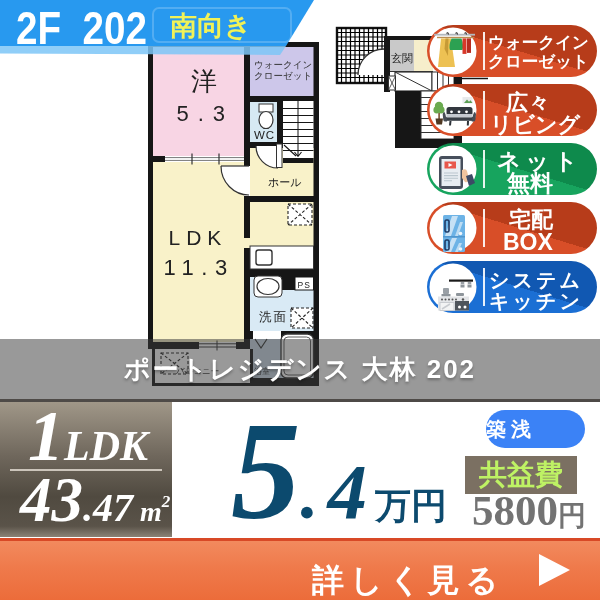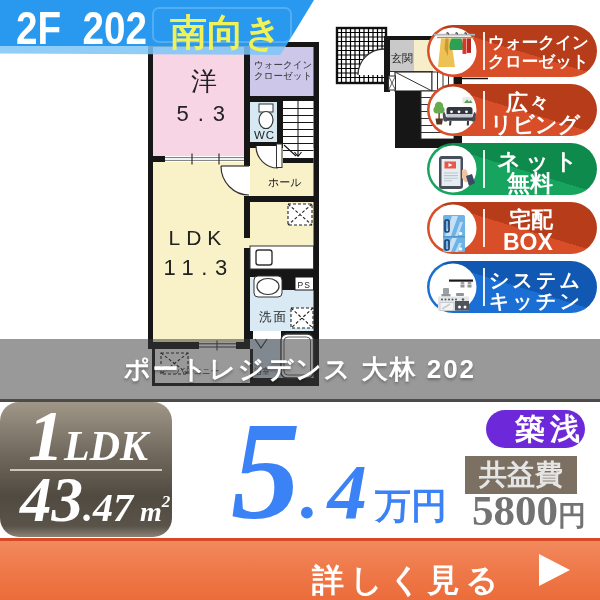--- a/index.html
+++ b/index.html
@@ -176,21 +176,21 @@
 
 <polygon points="0,0 314,0 286,46 0,46" fill="#2899ef"></polygon>
 
 <polygon points="0,46 286,46 280,55 0,53.5" fill="rgba(125,198,247,0.85)"></polygon>
 
 <rect x="153" y="8" width="138" height="34" rx="6" fill="none" stroke="rgba(255,255,255,0.2)" stroke-width="2"></rect>
 </svg>
 
 <div class="abs" style="left:16px;top:1px;width:200px;color:#fff;font-size:46px;font-weight:bold;transform:scaleX(0.84);transform-origin:0 0;">2F&nbsp;&nbsp;202</div>
 
-<div class="abs" style="left:170px;top:8px;color:#f1f257;font-size:37px;font-weight:bold;letter-spacing:0px;">南向き</div>
+<div class="abs" style="left:170px;top:8px;color:#f1f257;font-size:27px;font-weight:bold;letter-spacing:0px;">南向き</div>
 </div>
 
 <div class="abs" id="badges" style="left:0;top:0;width:600px;height:340px;">
 <svg width="600" height="340" xmlns="http://www.w3.org/2000/svg">
 <defs>
 <linearGradient id="gr" x1="0" y1="1" x2="1" y2="0">
 <stop offset="0.52" stop-color="#d84e28"></stop>
             <stop offset="0.52" stop-color="#b73c1a"></stop>
 </linearGradient>
 <linearGradient id="gg" x1="0" y1="1" x2="1" y2="0">
@@ -322,34 +322,34 @@
 
 <div class="abs" id="band" style="left:0;top:339px;width:600px;height:60px;background:rgba(60,60,60,0.52);">
 
 <div style="text-align:center;color:#fff;font-size:26px;font-weight:bold;line-height:60px;letter-spacing:2px;text-shadow:0 2px 3px rgba(0,0,0,0.3);">ポートレジデンス 大林 202</div>
 </div>
 
 <div class="abs" id="info" style="left:0;top:399px;width:600px;height:139px;background:#fff;">
 
 <div class="abs" style="left:0;top:0px;width:600px;height:3px;background:#4e4a47;"></div>
 
-<div class="abs" style="left:0;top:3px;width:172px;height:135px;background:linear-gradient(to bottom,#a09788 0%,#6f675c 40%,#504a40 70%,#5a5349 92%,#8a8276 100%);border-radius:19px;">
+<div class="abs" style="left:0;top:3px;width:172px;height:135px;background:linear-gradient(to bottom,#a09788 0%,#6f675c 40%,#504a40 70%,#5a5349 92%,#8a8276 100%);">
 
 <div class="abs" style="left:28px;top:-2px;color:#fff;font-family:'Liberation Serif',serif;font-style:italic;font-weight:bold;font-size:72px;line-height:72px;">1<span style="font-size:42px;">LDK</span></div>
 
 <div class="abs" style="left:10px;top:67px;width:152px;height:2px;background:#ccc5bb;"></div>
 
 <div class="abs" style="left:20px;top:67px;color:#fff;font-family:'Liberation Serif',serif;font-style:italic;font-weight:bold;font-size:63px;line-height:63px;white-space:nowrap;">43<span style="font-size:40px;">.47</span><span style="font-size:28px;">&nbsp;m</span><span style="font-size:17px;vertical-align:14px;">2</span></div>
 </div>
 
-<div class="abs" style="left:231px;top:3px;color:#3b82f6;font-family:'Liberation Serif',serif;font-style:italic;font-weight:bold;font-size:139px;line-height:139px;white-space:nowrap;">5<span style="font-size:72px;">.</span><span style="font-size:79px;margin-left:9px;">4</span><span style="font-family:'Liberation Sans',sans-serif;font-style:normal;font-size:36px;margin-left:8px;">万円</span></div>
-
-<div class="abs" style="left:486px;top:11px;width:99px;height:38px;border-radius:19px;background:#6d28d9;color:#fff;font-size:30px;font-weight:bold;text-align:right;line-height:38px;letter-spacing:5px;">築浅</div>
-
-<div class="abs" style="left:465px;top:57px;width:112px;height:38px;background:#7b7062;color:#e5e5e5;font-size:28px;font-weight:bold;text-align:center;line-height:38px;">共益費</div>
+<div class="abs" style="left:231px;top:3px;color:#0c4a6e;font-family:'Liberation Serif',serif;font-style:italic;font-weight:bold;font-size:139px;line-height:139px;white-space:nowrap;">5<span style="font-size:72px;">.</span><span style="font-size:79px;margin-left:9px;">4</span><span style="font-family:'Liberation Sans',sans-serif;font-style:normal;font-size:36px;margin-left:8px;">万円</span></div>
+
+<div class="abs" style="left:486px;top:11px;width:99px;height:38px;border-radius:19px;background:#3b82f6;color:#fff;font-size:20px;font-weight:bold;text-align:left;line-height:38px;letter-spacing:5px;">築浅</div>
+
+<div class="abs" style="left:465px;top:57px;width:112px;height:38px;background:#7b7062;color:#bef264;font-size:28px;font-weight:bold;text-align:center;line-height:38px;">共益費</div>
 
 <div class="abs" style="left:472px;top:93px;width:120px;color:#737373;font-family:'Liberation Serif',serif;font-weight:bold;font-size:43px;line-height:38px;">5800<span style="font-size:28px;">円</span></div>
 </div>
 
 <div class="abs" id="bar" style="left:0;top:538px;width:600px;height:62px;">
 
 <div class="abs" style="left:0;top:0;width:600px;height:3px;background:#d84926;"></div>
 
 <div class="abs" style="left:0;top:3px;width:600px;height:59px;background:linear-gradient(to bottom,#f28a5e 0%,#ef7a4b 45%,#ec6c3a 100%);">
 

